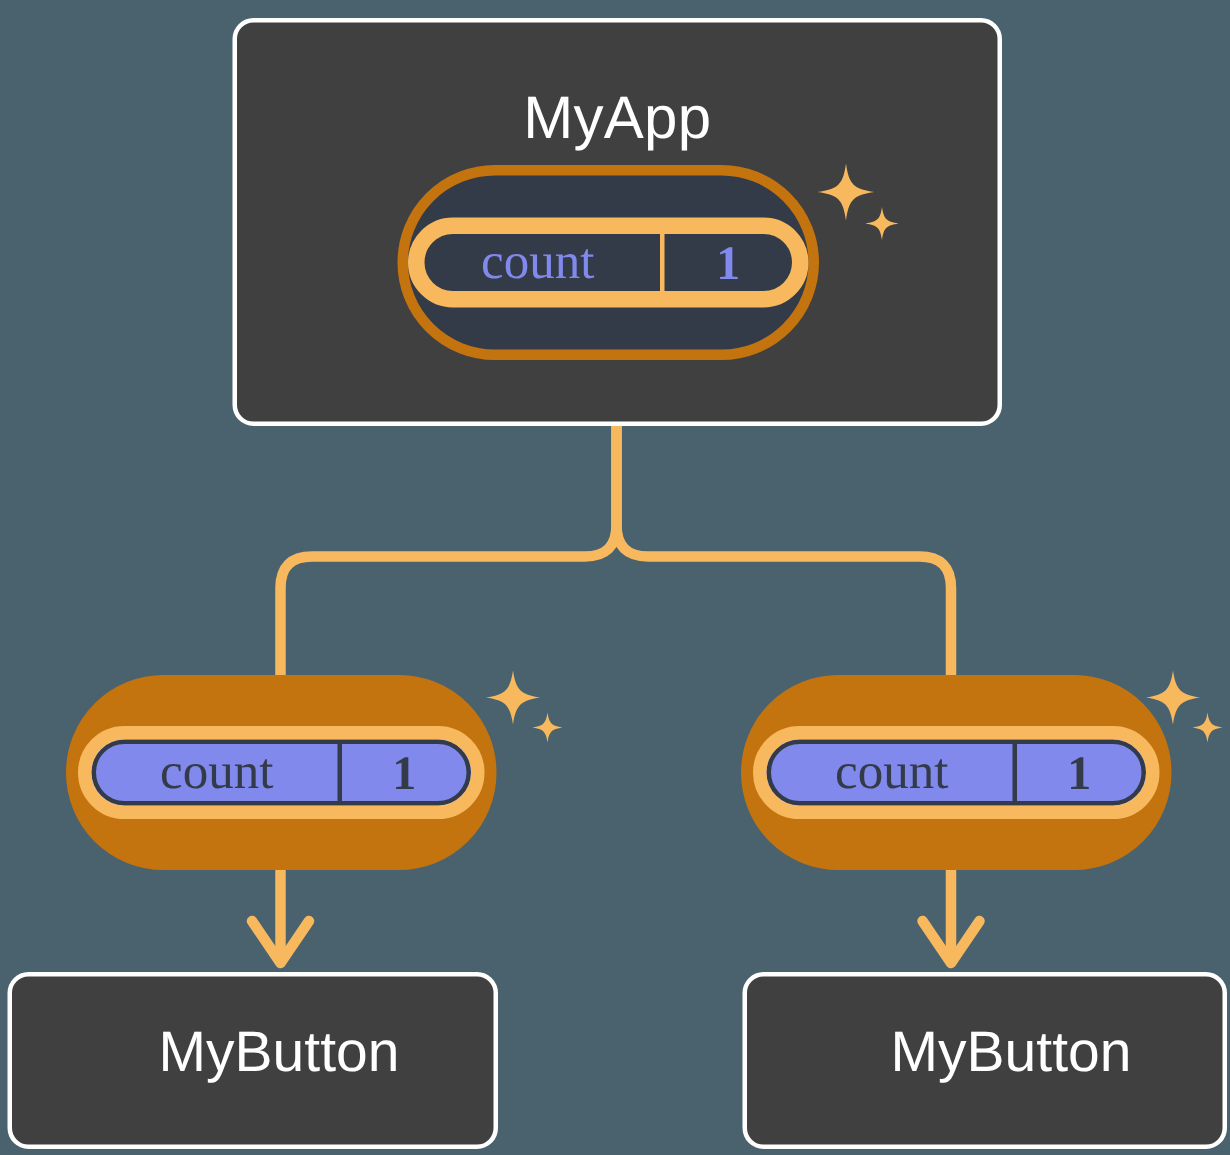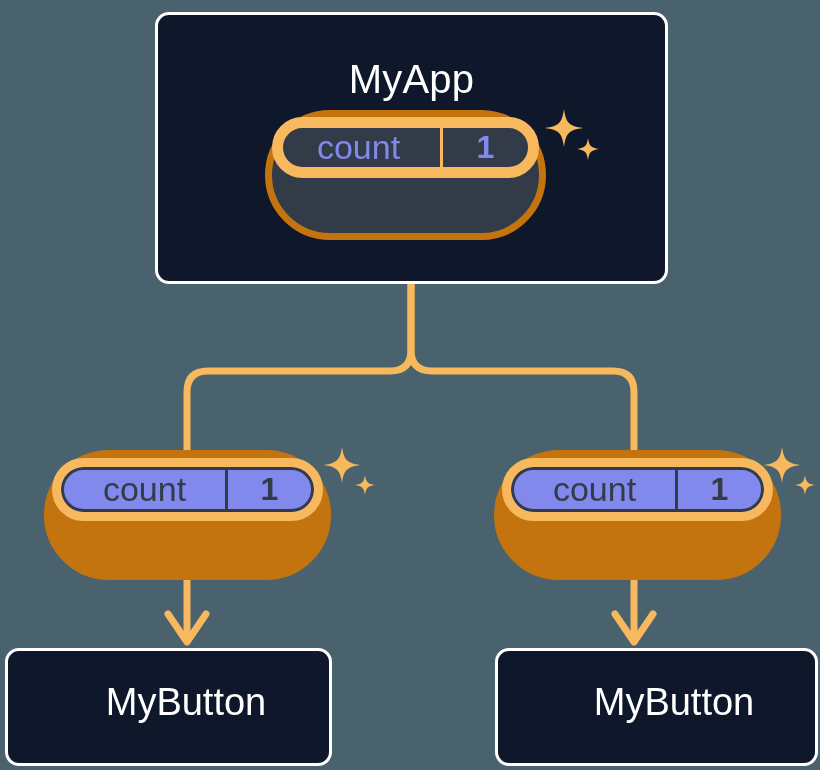--- a/index.html
+++ b/index.html
@@ -21,21 +21,21 @@
   #wires {
     position: absolute;
     left: 0; top: 0;
     width: 820px; height: 770px;
     pointer-events: none;
   }
 
   
   .comp-box {
     position: absolute;
-    background: #0f172a;
+    background: #404040;
     border: 3px solid #ffffff;
     border-radius: 14px;
     box-sizing: border-box;
   }
   .comp-title {
     position: absolute;
     left: 0; right: 0;
     text-align: center;
     color: #ffffff;
     font-size: 40px;
@@ -60,21 +60,22 @@
   }
 
   
   .pill {
     position: absolute;
     box-sizing: border-box;
     border-style: solid;
     border-color: #c4740f;
     border-radius: 999px;
     display: flex;
-    align-items: flex-start;
+    align-items: center;
+    font-family: Liberation Serif, serif;
   }
   .pill-inner {
     flex: 1;
     display: flex;
     align-items: stretch;
     box-sizing: border-box;
     border-style: solid;
     border-color: #f8b95e;
     border-radius: 999px;
     overflow: hidden;

